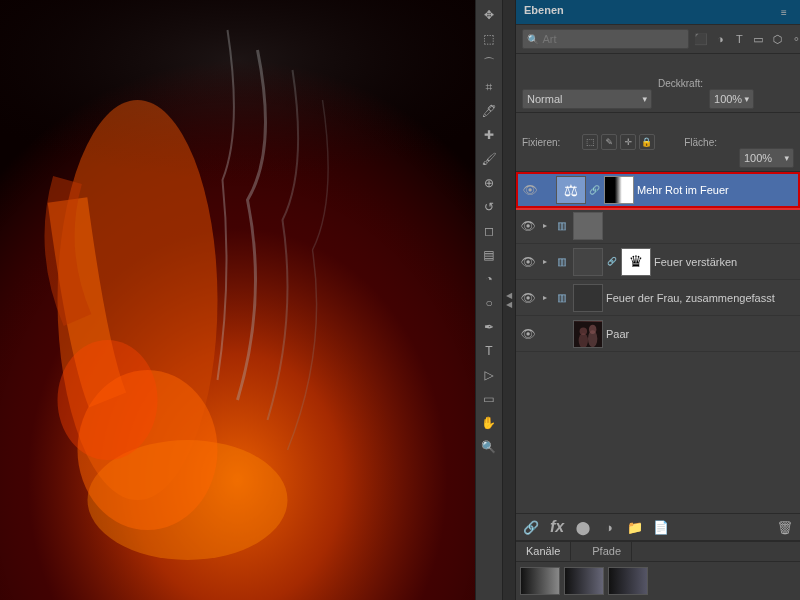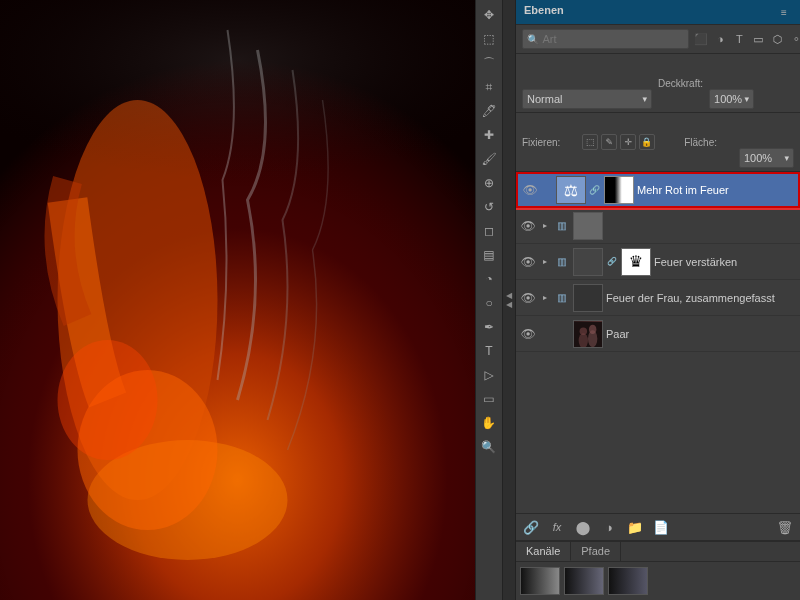--- a/index.html
+++ b/index.html
@@ -349,20 +349,21 @@
       display: flex;
       background: #3a3a3a;
       border-top: 2px solid #2a2a2a;
       height: 60px;
       flex-direction: column;
     }
 
     .bottom-tab-row {
       display: flex;
       border-bottom: 1px solid #2a2a2a;
+      gap: 11px;
     }
 
     .bottom-tab {
       padding: 3px 10px;
       font-size: 11px;
       color: #aaa;
       cursor: pointer;
       border-right: 1px solid #2a2a2a;
     }
 
@@ -585,21 +586,21 @@
           <ellipse cx="20" cy="8" rx="4" ry="5" fill="#885555" opacity="0.6"></ellipse>
         </svg>
       </div>
       <span class="layer-name">Paar</span>
     </div>
 
   </div>
 
   <div class="layers-bottom">
     <div class="bottom-icon">🔗</div>
-    <div class="bottom-icon" style="font-style:italic; font-size:11px; font-weight:normal;">fx</div>
+    <div class="bottom-icon" style="font-style:italic; font-size:16px; font-weight:bold;">fx</div>
     <div class="bottom-icon">⬤</div>
     <div class="bottom-icon">◑</div>
     <div class="bottom-icon">📁</div>
     <div class="bottom-icon">📄</div>
     <div class="bottom-icon" style="margin-left:auto;">🗑</div>
   </div>
 
   <div class="bottom-tabs">
     <div class="bottom-tab-row">
       <div class="bottom-tab active">Kanäle</div>

